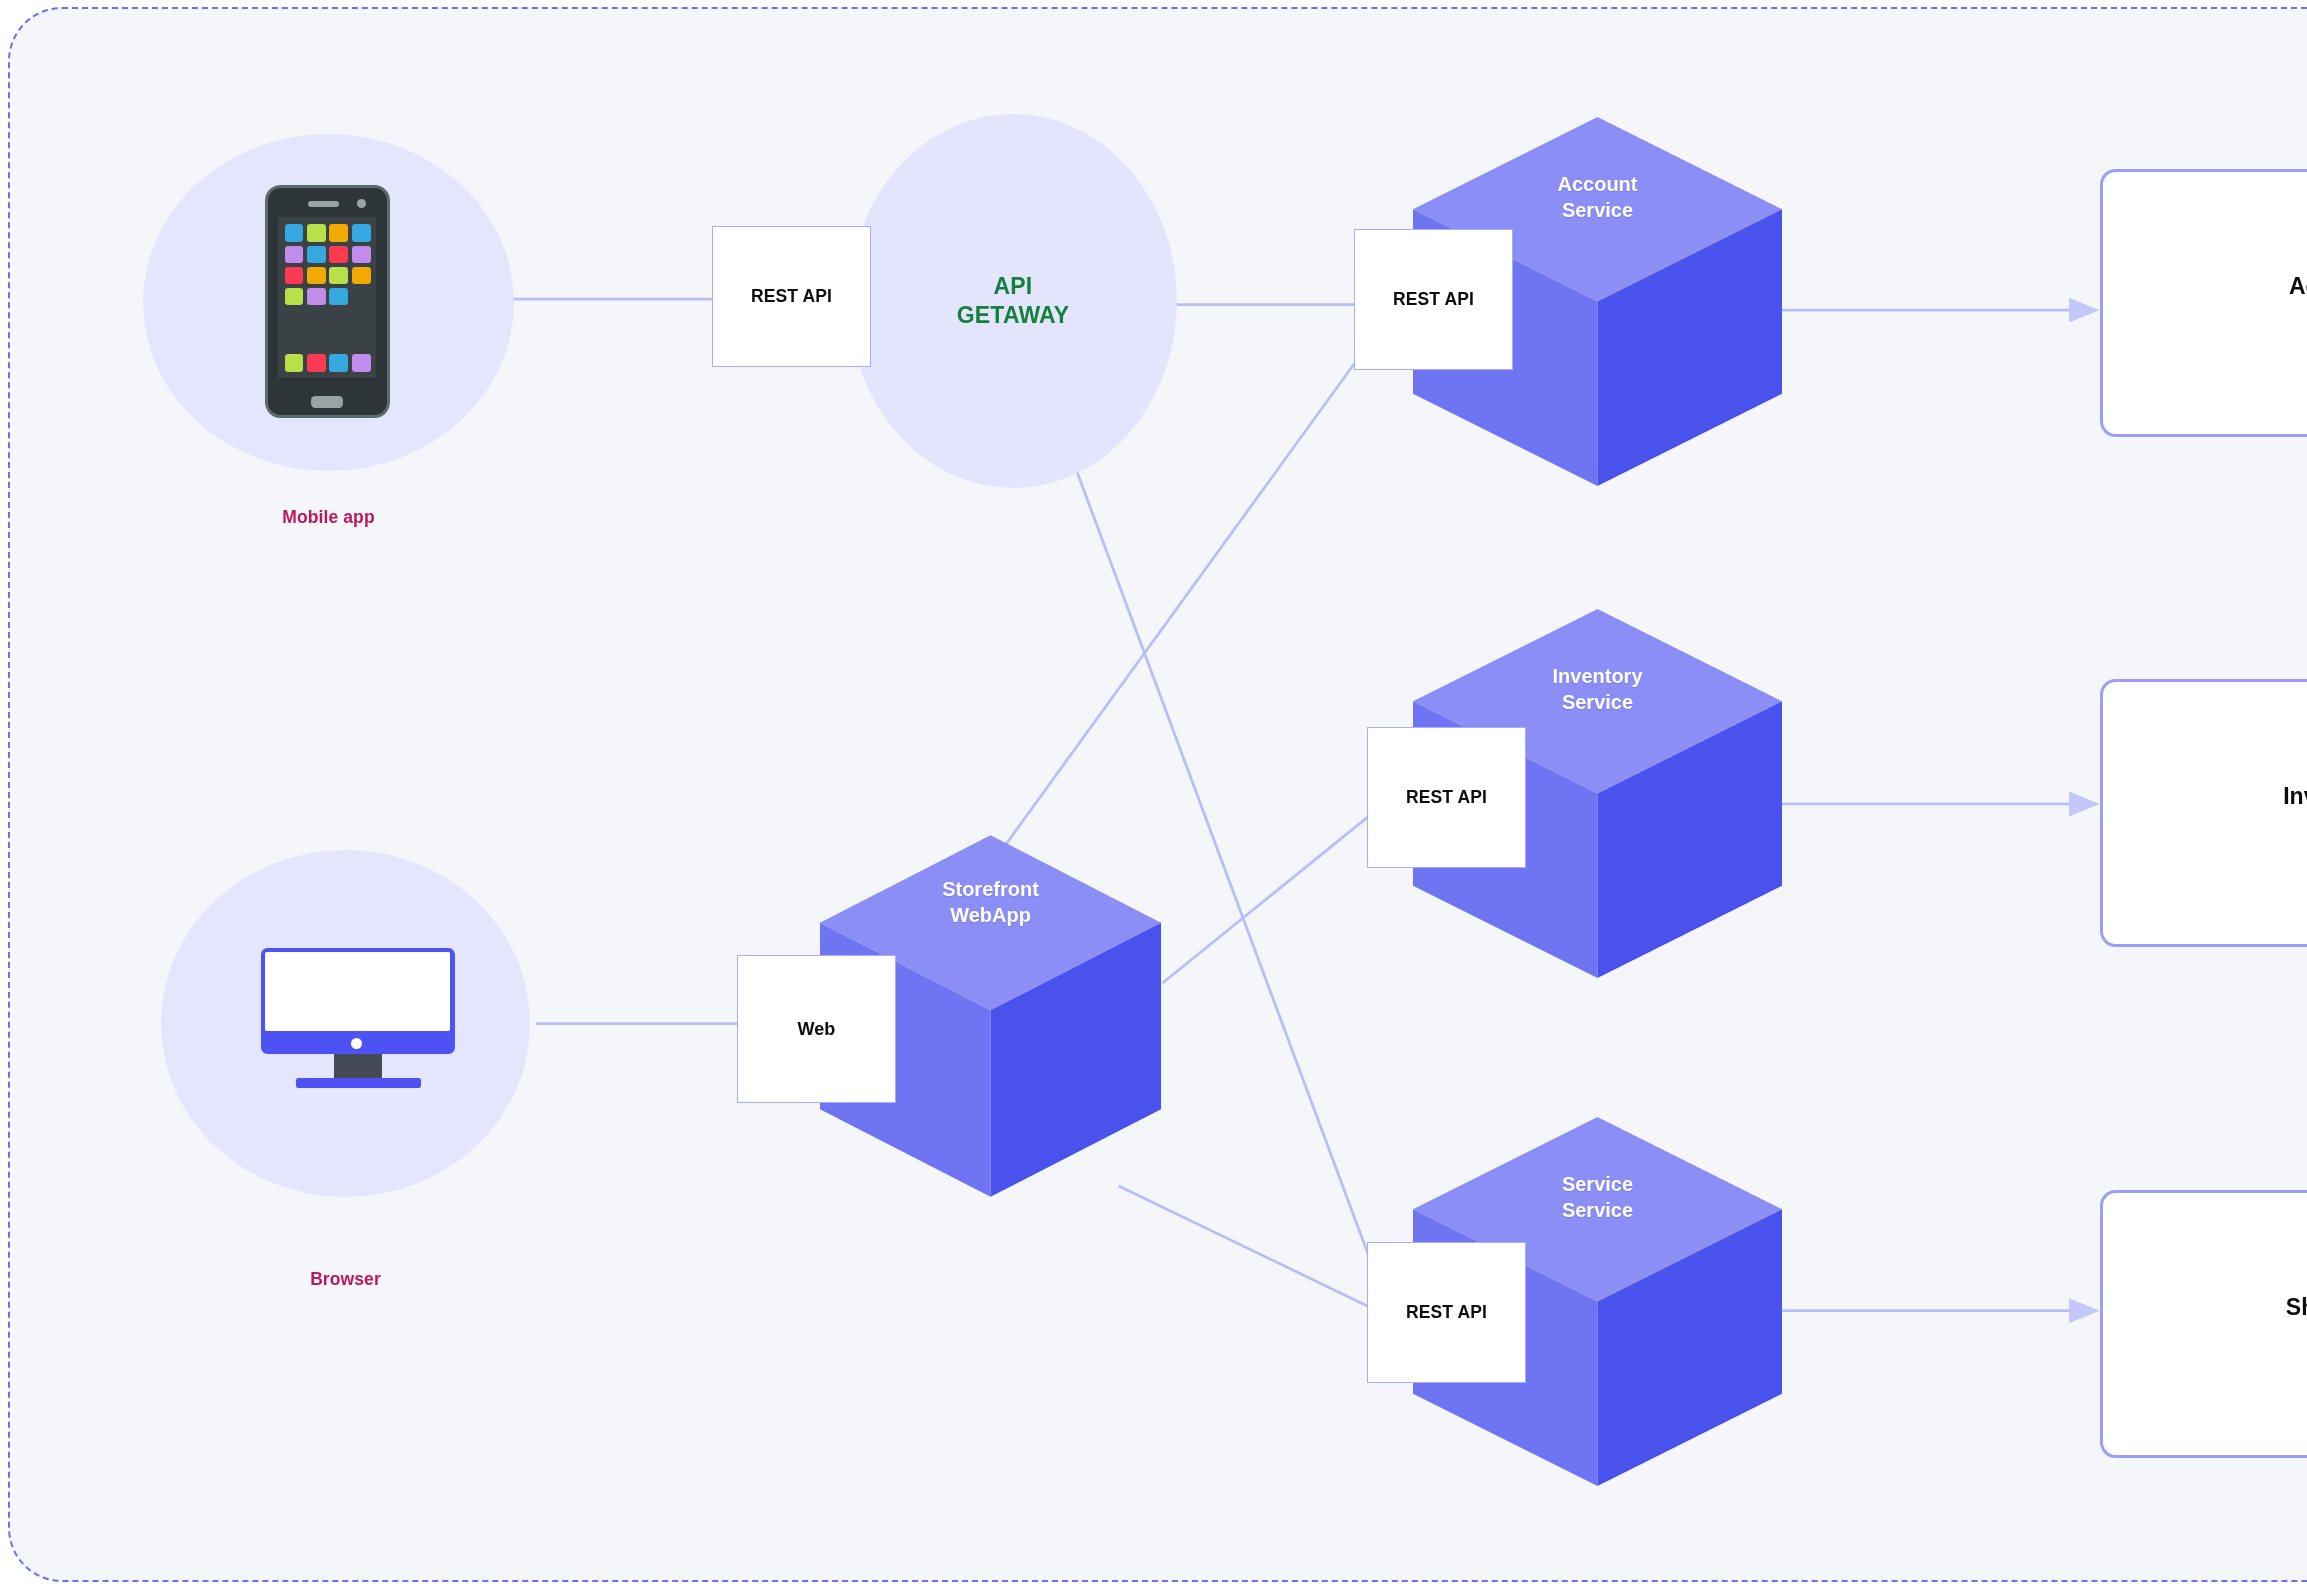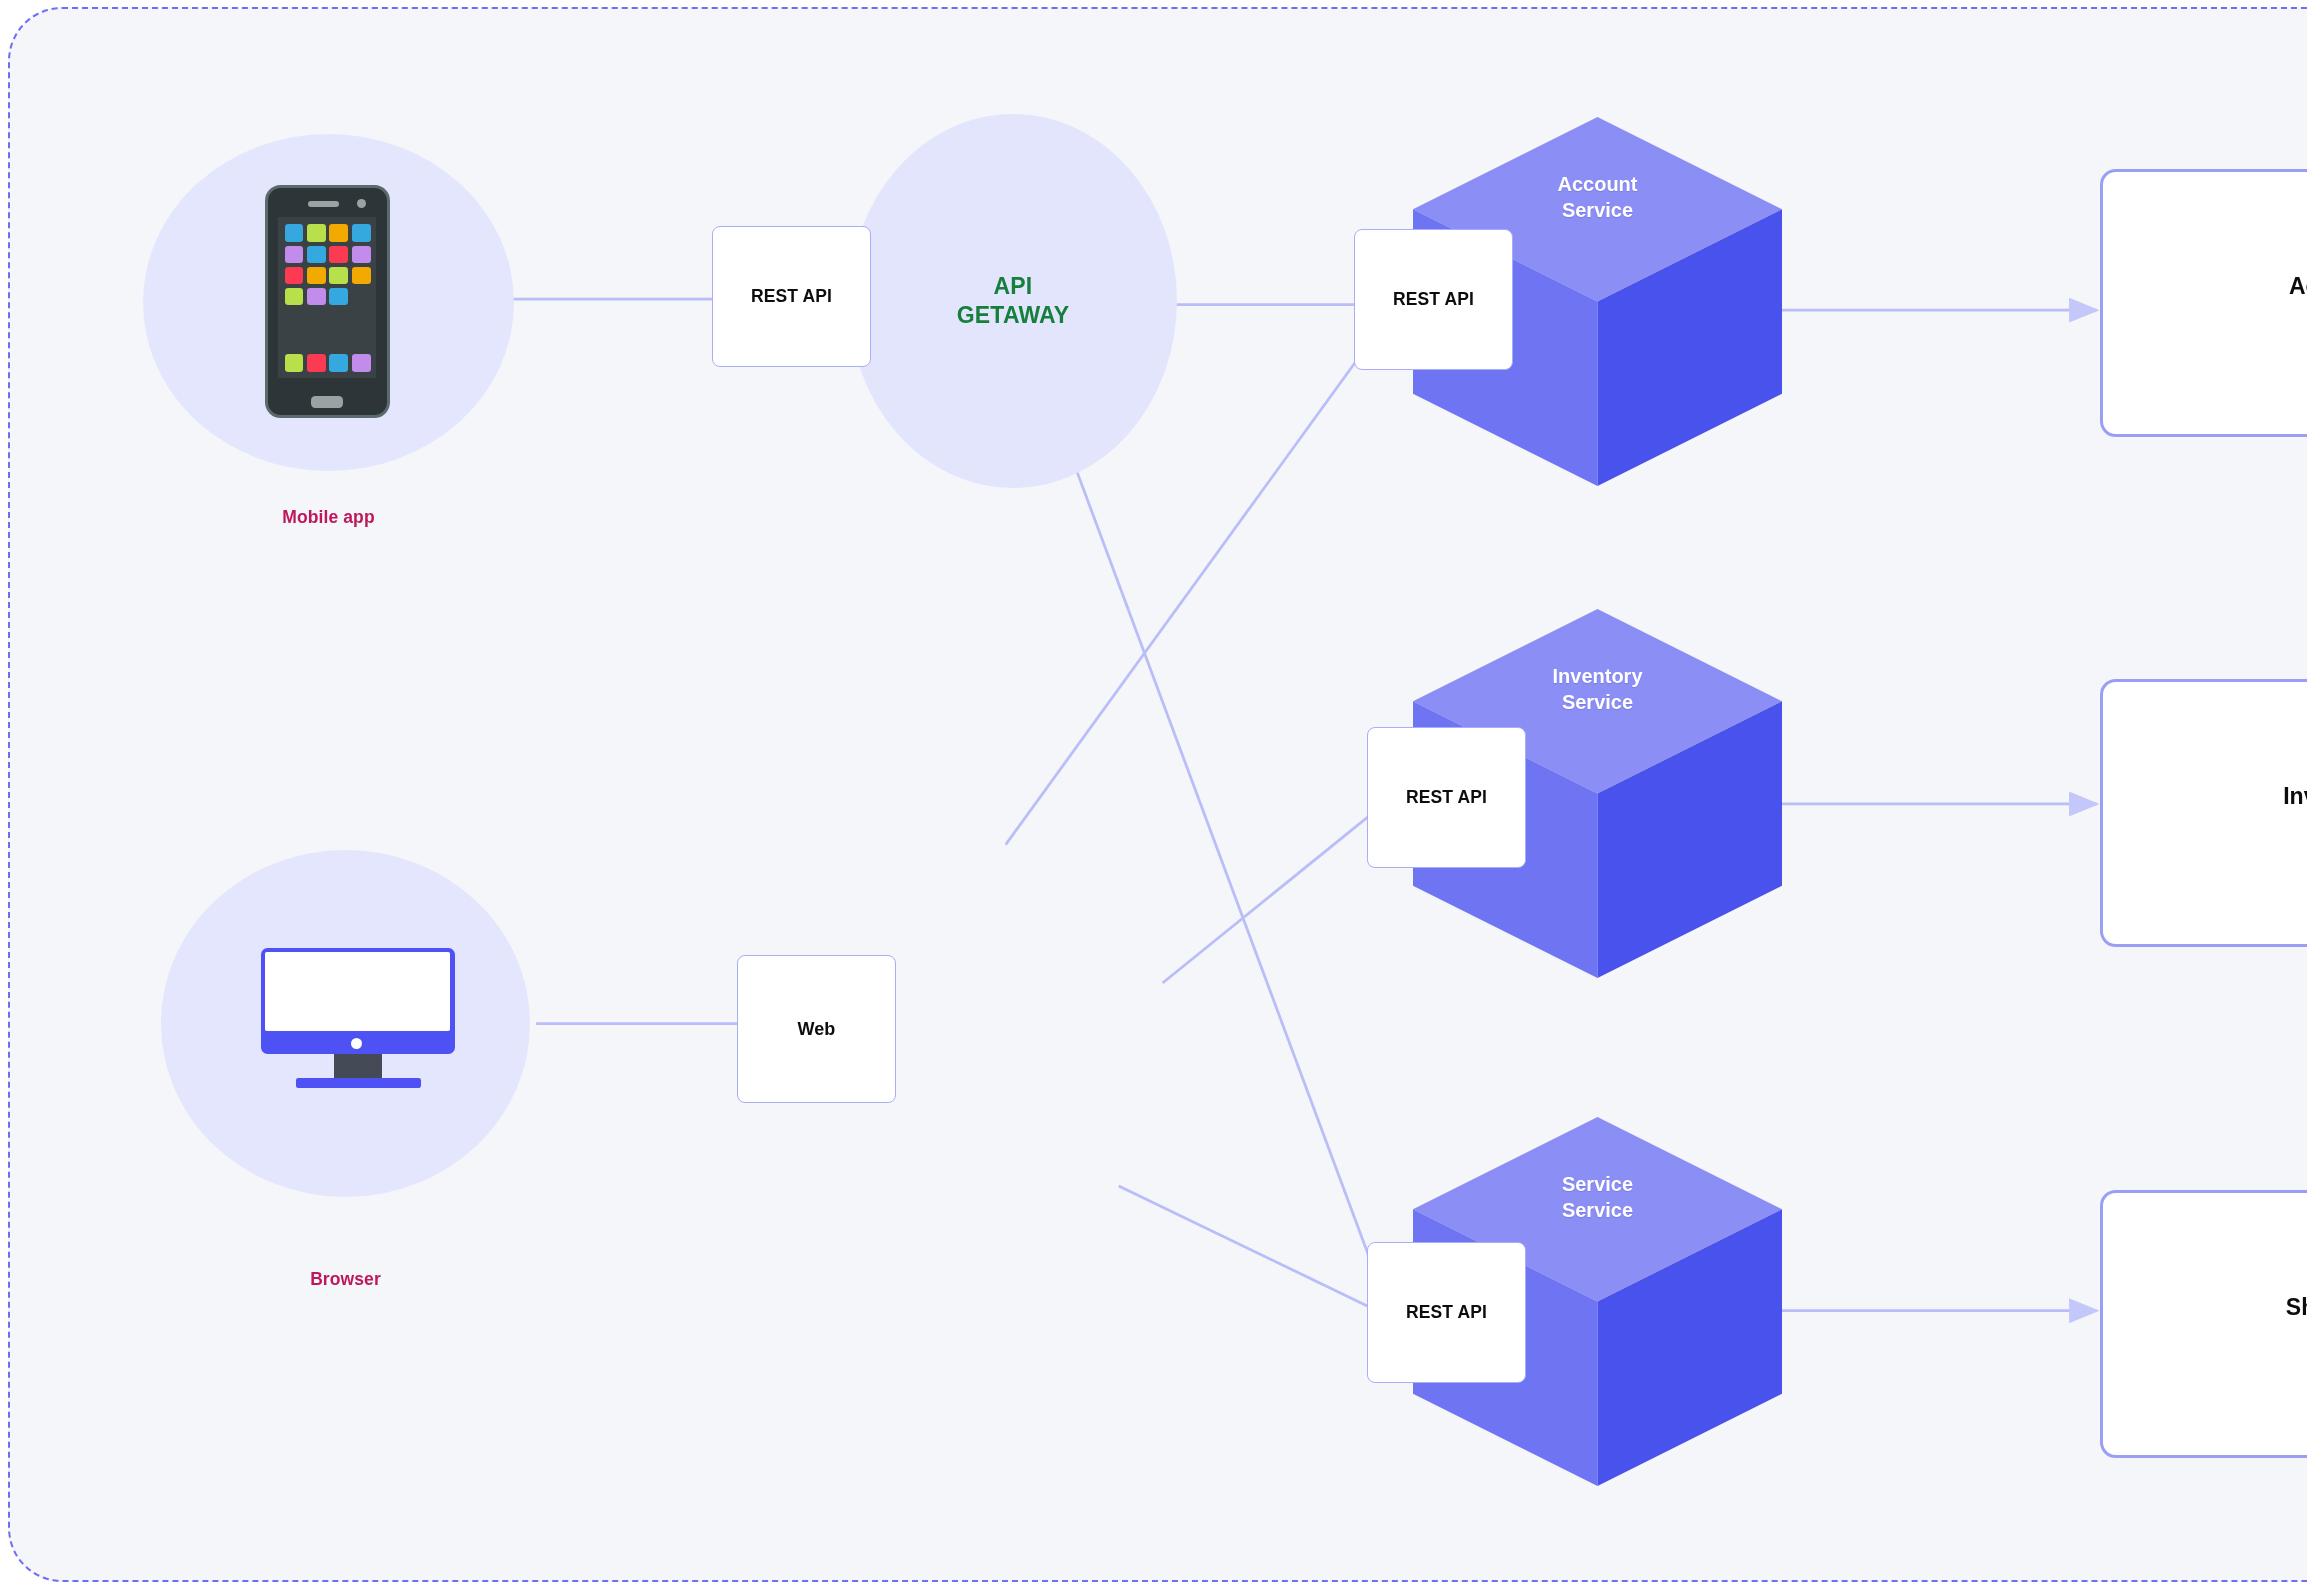--- a/index.html
+++ b/index.html
@@ -124,21 +124,21 @@
     line-height:1.28;
     pointer-events:none;
     text-shadow:0 0.5px 0.9px rgba(40,40,120,.18);
   }
 
   
   .pill{
     position:absolute;
     background:#ffffff;
     border:0.9px solid #a9adf6;
-    border-radius:8px;
+    border-radius:0;
     display:flex;align-items:center;justify-content:center;
     color:#0d0d0f;font-weight:bold;
     letter-spacing:0.1px;
     white-space:nowrap;
     box-sizing:border-box;
   }
 
   
   .dbbox{
     position:absolute;
@@ -239,20 +239,31 @@
 
   <div class="gateway" style="left:849px;top:114px;width:328px;height:374px;">
     <div class="gateway-label" style="font-size:23px;">
       <div>API</div>
       <div>GETAWAY</div>
     </div>
   </div>
 
   <div class="pill" style="left:712px;top:226px;width:159px;height:141px;font-size:17.5px;">REST API</div>
 
+  <div class="cube" style="left:820px;top:835px;width:341px;height:362px;">
+    <svg width="341" height="362" viewBox="0 0 740 785">
+      <polygon points="370,0 740,190 370,380 0,190" fill="#8b8ef5"></polygon>
+      <polygon points="0,190 370,380 370,785 0,595" fill="#6f74f2"></polygon>
+      <polygon points="740,190 740,595 370,785 370,380" fill="#4a52ed"></polygon>
+    </svg>
+    <div class="cube-label" style="top:42px;font-size:20px;">
+      <div>Storefront</div>
+      <div>WebApp</div>
+    </div>
+  </div>
 
   <div class="pill" style="left:737px;top:955px;width:159px;height:148px;font-size:18px;">Web</div>
 
   <div class="cube" style="left:1413px;top:117px;width:369px;height:369px;">
     <svg width="369" height="369" viewBox="0 0 800 800">
       <polygon points="400,0 800,200 400,400 0,200" fill="#8b8ef5"></polygon>
       <polygon points="0,200 400,400 400,800 0,600" fill="#6f74f2"></polygon>
       <polygon points="800,200 800,600 400,800 400,400" fill="#4a52ed"></polygon>
     </svg>
     <div class="cube-label" style="top:55px;font-size:20px;">

